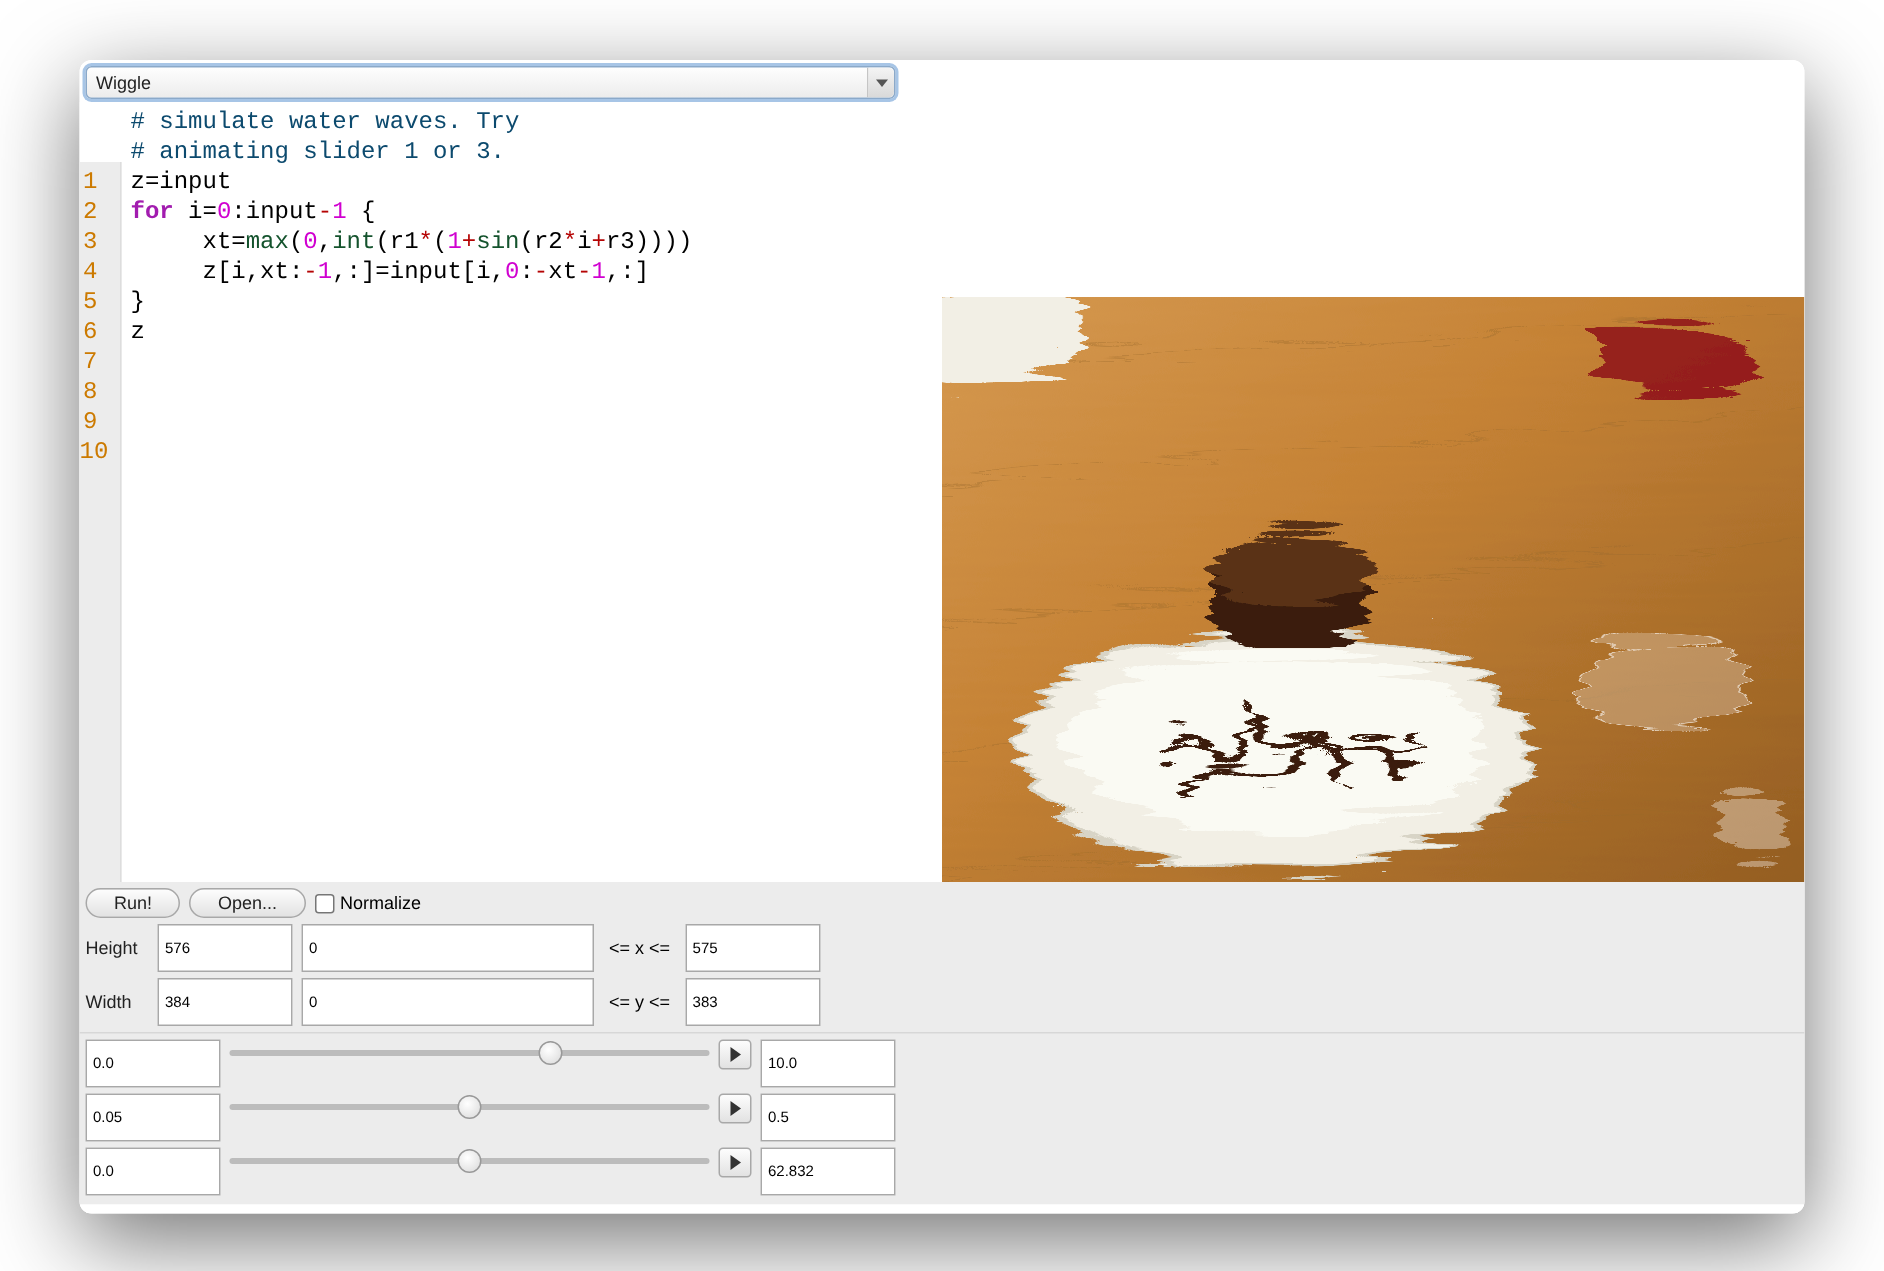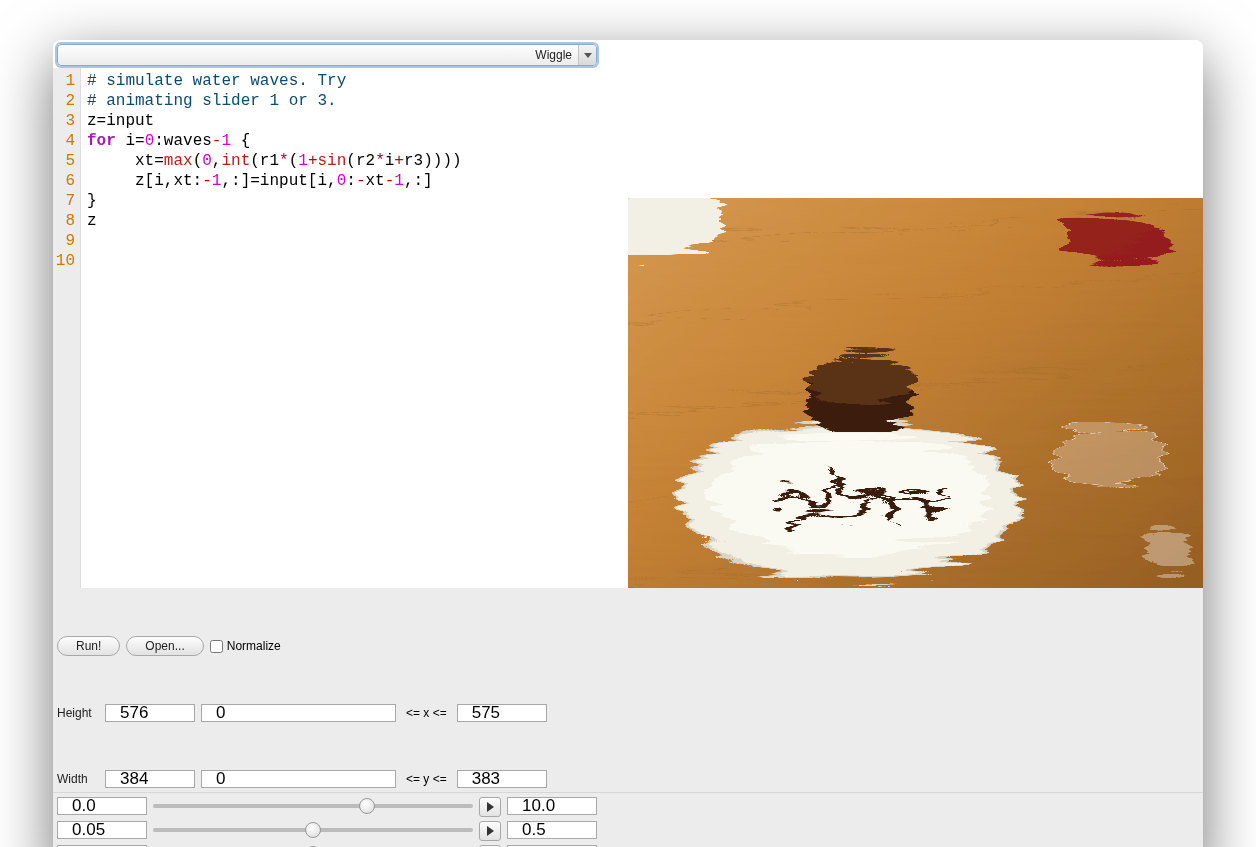--- a/index.html
+++ b/index.html
@@ -36,69 +36,70 @@
     .content { display:flex; flex-direction:column; }
     .top-row { padding: 4px 4px 2px 4px; }
     .combo {
       display:flex; align-items:center;
       width: 540px; height: 22px;
       background: linear-gradient(#fefefe,#ececec);
       border:1px solid #8ba9c9;
       border-radius:4px;
       box-shadow: 0 0 0 2px #a7c5e6;
     }
-    .combo span.val { flex:1; padding:0 6px; color:#222;text-align:right; }
+    .combo span.val { flex:1; padding:0 6px; color:#222; }
     .combo .arrow {
       width:18px; height:100%; border-left:1px solid #c5c5c5;
       display:flex; align-items:center; justify-content:center;
       background: linear-gradient(#f4f4f4,#d9d9d9);
       border-top-right-radius:4px; border-bottom-right-radius:4px;
     }
     .chev { width:0;height:0;border-left:4px solid transparent;border-right:4px solid transparent;border-top:5px solid #555; }
     .middle { display:flex; }
     .editor-pane { flex:0 0 550px; display:flex; background:#fff; }
     .gutter {
       width:28px; background:#ececec; color:#cc7a00;
-      text-align:right; padding:3px 5px 3px 0;
+      text-align:right; padding:3px 15px 3px 0;
       font-family:"Courier New",monospace; font-size:16px; line-height:20px;
       border-right:1px solid #ddd;
+      margin-top:40px;
     }
     .code {
       flex:1; padding:3px 6px;
       font-family:"Courier New",monospace; font-size:16px; line-height:20px;
       white-space:pre; color:#000;
     }
     .tok-comment { color:#0c4a6e; }
     .tok-kw { color:#a21caf; font-weight:bold;}
     .tok-num { color:#d000d0; }
-    .tok-func { color:#b91c1c; }
+    .tok-func { color:#14532d; }
     .tok-var { color:#000; }
     .tok-redop { color:#b50404;}
     .image-pane {
       flex:1; min-height:500px; display:flex; align-items:flex-end; justify-content:flex-end;
       padding: 0 0 0 0;
     }
     .wiggle-img {
       width: 575px; height: 390px; position:relative; overflow:hidden;
       margin-top:130px;
     }
     .wiggle-img svg { width:100%; height:100%; display:block;}
-    .ctrl-row { display:flex; align-items:center; gap:6px; padding:2px 0;margin-top:44px;}
+    .ctrl-row { display:flex; align-items:center; gap:6px; padding:2px 0;}
     .btn {
       height:20px; padding:0 18px;
       background:linear-gradient(#fdfdfd,#e2e2e2);
       border:1px solid #a8a8a8; border-radius:10px;
       font-size:12px; color:#222;
       cursor:pointer;
     }
     .chk { display:flex; align-items:center; gap:4px; }
     .chk input { margin:0; }
     .lbl { width:42px; color:#222; }
     .inp {
-      background:#fff; border:1px solid #a8a8a8; height:18px; padding:0 14px; font-size:17px;
+      background:#fff; border:1px solid #a8a8a8; height:32px; padding:0 4px; font-size:10px;
     }
     .inp.w1{ width:90px;}
     .inp.w2{ width:195px;}
     .rng-label{ padding:0 4px; }
     .slider-row { display:flex; gap:6px; padding:2px 0;}
     .slider-row .inp.min{ width:90px;}
     .slider-row .inp.max{ width:90px;}
     .track-wrap{ flex:0 0 320px; height:18px; display:flex; align-items:center; position:relative;}
     .track{ flex:1; height:4px; background:#bcbcbc; border-radius:2px; position:relative;}
     .knob{
@@ -144,21 +145,21 @@
 <span>4</span>
 <span>5</span>
 <span>6</span>
 <span>7</span>
 <span>8</span>
 <span>9</span>
 <span>10</span></div>
         <div class="code"><span class="tok-comment"># simulate water waves. Try</span>
 <span class="tok-comment"># animating slider 1 or 3.</span>
 <span class="tok-var">z=input</span>
-<span class="tok-kw">for</span><span> i=</span><span class="tok-num">0</span><span>:waves</span><span class="tok-redop">-</span><span class="tok-num">1</span><span> {</span>
+<span class="tok-kw">for</span><span> i=</span><span class="tok-num">0</span><span>:input</span><span class="tok-redop">-</span><span class="tok-num">1</span><span> {</span>
 <span>     xt=</span><span class="tok-func">max</span><span>(</span><span class="tok-num">0</span><span>,</span><span class="tok-func">int</span><span>(r1</span><span class="tok-redop">*</span><span>(</span><span class="tok-num">1</span><span class="tok-redop">+</span><span class="tok-func">sin</span><span>(r2</span><span class="tok-redop">*</span><span>i</span><span class="tok-redop">+</span><span>r3))))</span>
 <span>     z[i,xt:</span><span class="tok-redop">-</span><span class="tok-num">1</span><span>,:]=input[i,</span><span class="tok-num">0</span><span>:</span><span class="tok-redop">-</span><span>xt</span><span class="tok-redop">-</span><span class="tok-num">1</span><span>,:]</span>
 <span>}</span>
 <span>z</span></div>
       </div>
 
       <div class="image-pane">
         <div class="wiggle-img">
           <svg viewBox="0 0 575 390" preserveAspectRatio="none">
             <defs>

